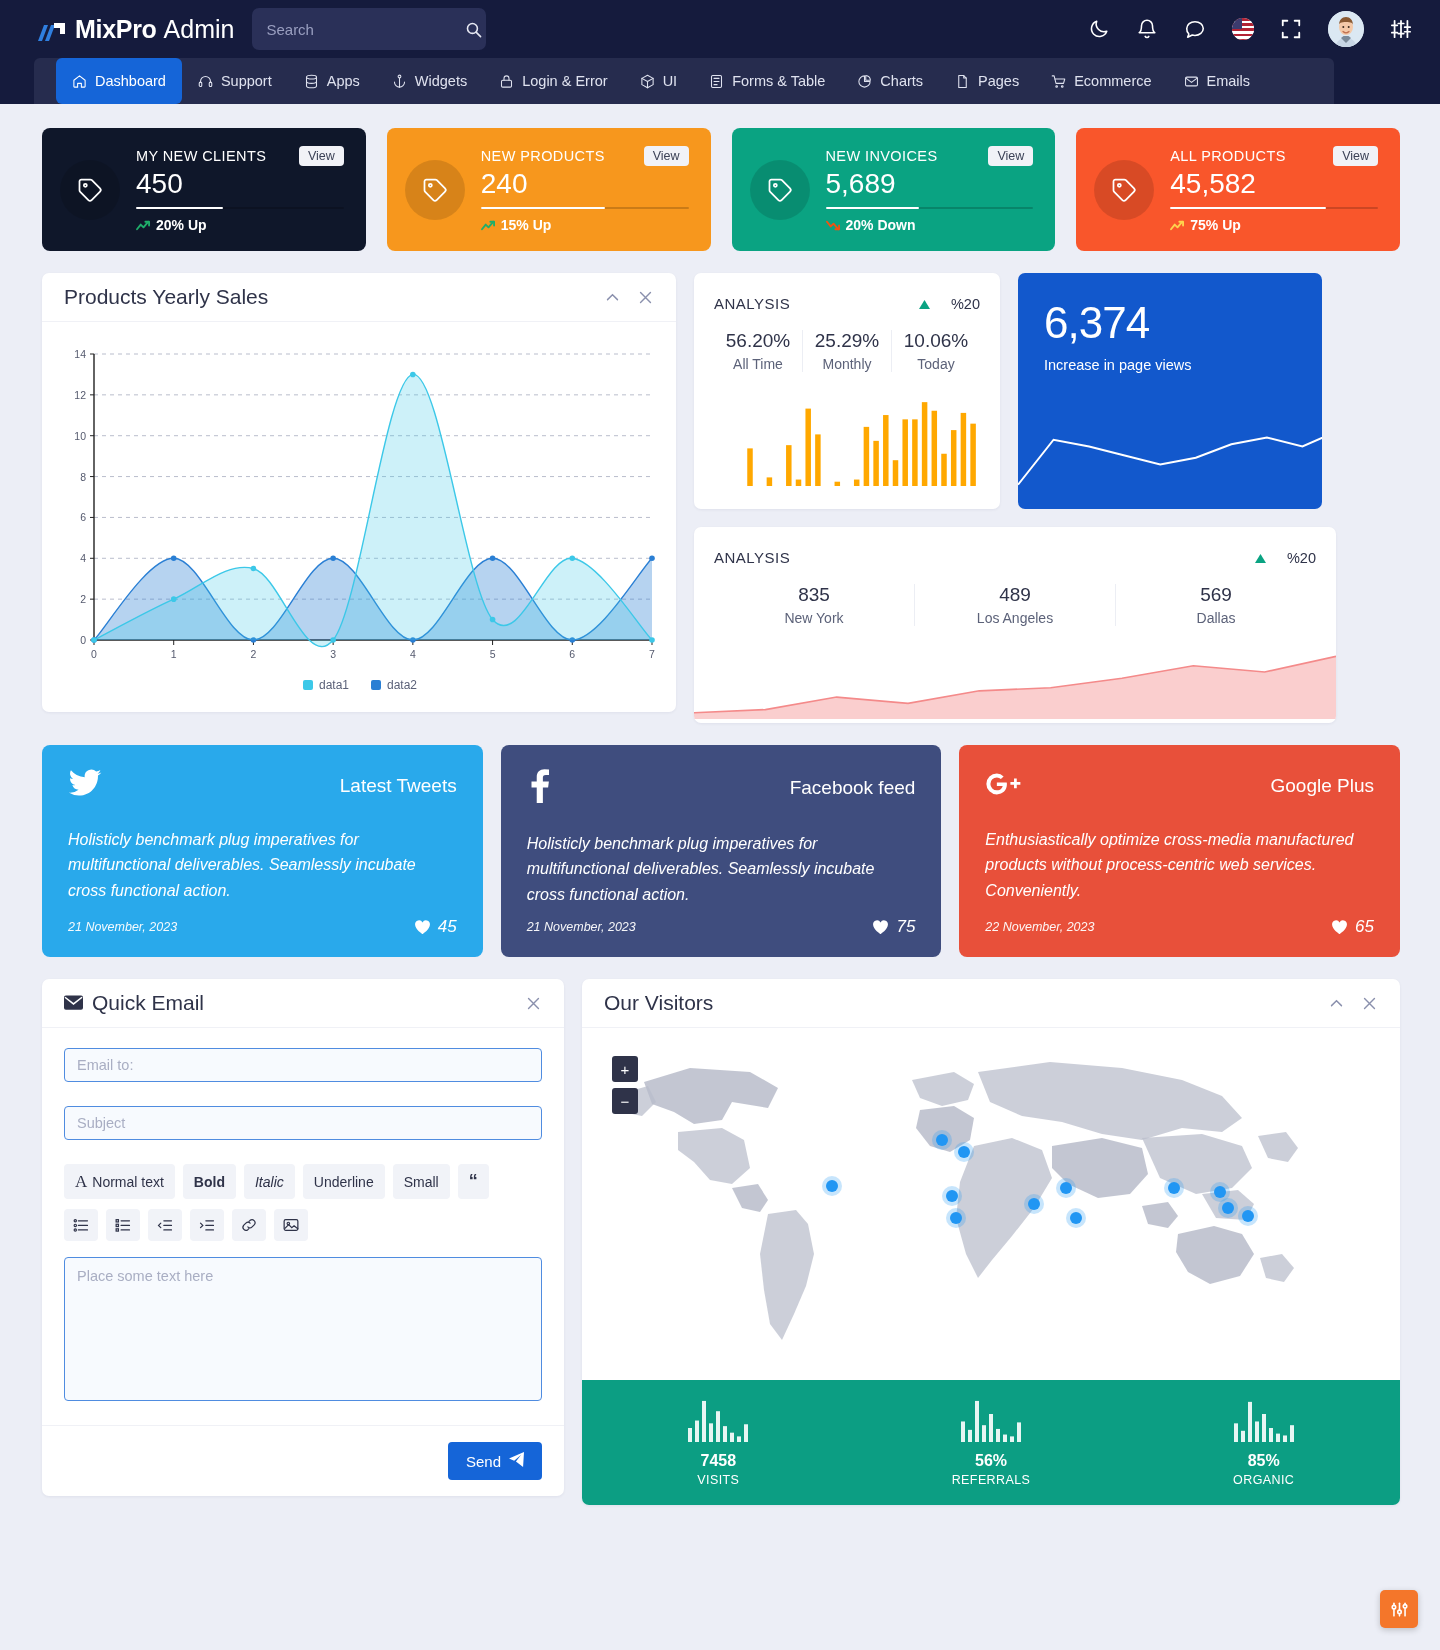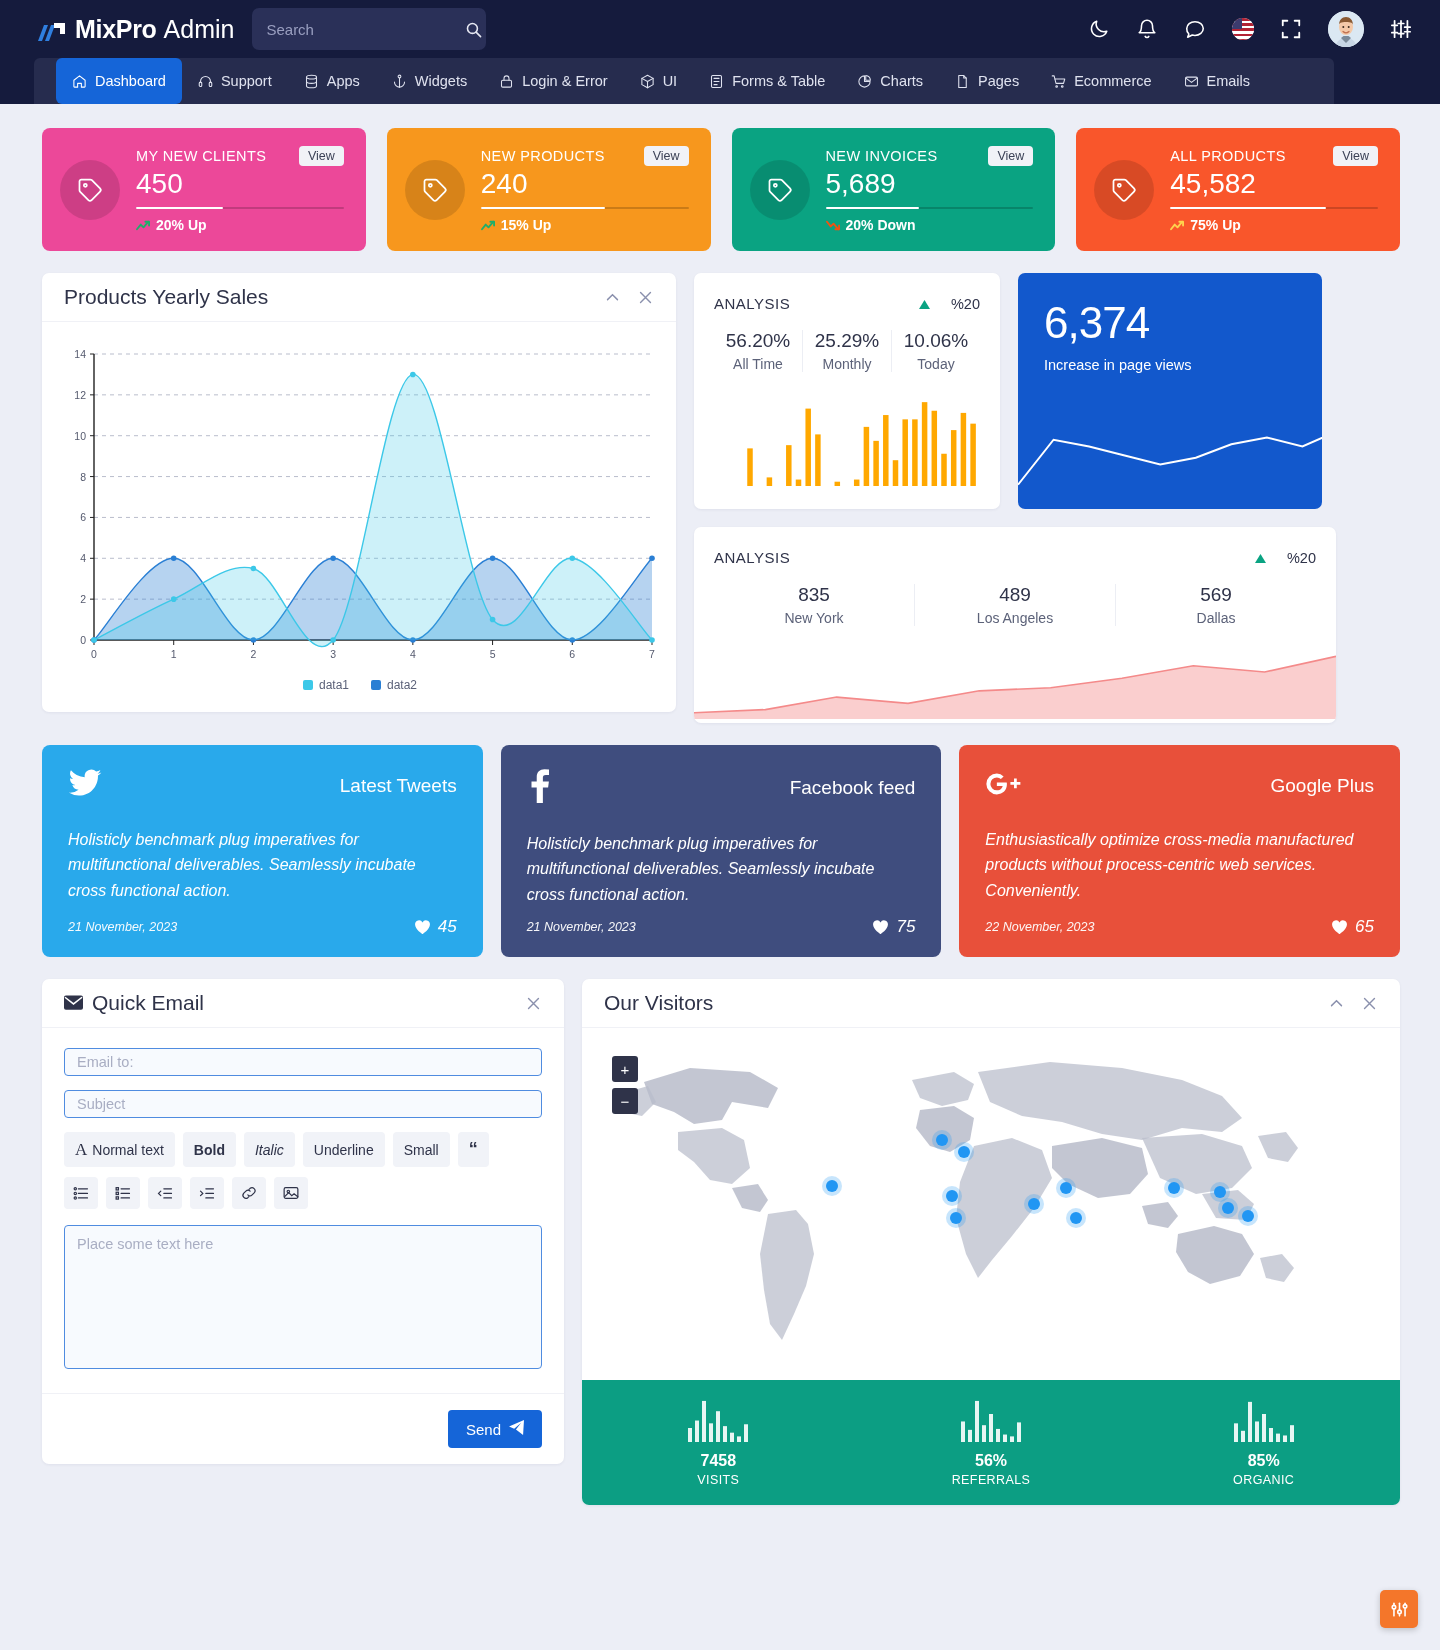--- a/index.html
+++ b/index.html
@@ -156,23 +156,23 @@
   .soc-foot { display: flex; align-items: center; justify-content: space-between; }
   .soc-date { font-size: 12.5px; font-style: italic; opacity: .95; }
   .soc-likes { font-size: 17px; font-style: italic; display: flex; align-items: center; gap: 7px; }
 
   
   .bottom-row { display: flex; gap: 18px; margin-top: 22px; align-items: flex-start; }
   .email-card { width: 522px; }
   .email-title { font-size: 21px; font-weight: 500; display: flex; align-items: center; gap: 9px; }
   .email-body { padding: 20px 22px 0; }
   .fld {
-    width: 100%; height: 28px; border: 1px solid #4f8ce0; border-radius: 4px;
+    width: 100%; height: 34px; border: 1px solid #4f8ce0; border-radius: 4px;
     background: #f7fafe; padding: 0 12px; font-size: 14.5px; color: #2f3349;
-    outline: none; font-family: inherit; margin-bottom: 14px;
+    outline: none; font-family: inherit; margin-bottom: 24px;
   }
   .fld::placeholder { color: #a9aec3; }
   .tb-row { display: flex; gap: 8px; margin-bottom: 10px; flex-wrap: wrap; }
   .tb-btn {
     background: #f1f3f8; border: 0; border-radius: 4px; padding: 7px 11px;
     font-size: 14px; color: #2f3349; cursor: pointer; font-family: inherit;
     display: flex; align-items: center; gap: 5px; min-height: 32px;
   }
   .tb-icon-btn { width: 34px; padding: 0; justify-content: center; }
   .ta {
@@ -393,21 +393,21 @@
           </svg>
         </span>
         <span>Emails</span>
       </div>
     </div>
 </div>
 
 <div class="page">
 
   <div class="stat-row" id="stat-row">
-      <div class="stat-card" style="background: #ec4899;">
+      <div class="stat-card" style="background: #0f172a;">
         <div class="stat-ic">
           <svg width="28" height="28" viewBox="0 0 24 24" fill="none" stroke="#fff" stroke-width="1.5" stroke-linejoin="round">
             <path d="M20.6 13.4l-7.2 7.2a2 2 0 0 1-2.8 0l-7-7A2 2 0 0 1 3 12.2V4.6A1.6 1.6 0 0 1 4.6 3h7.6a2 2 0 0 1 1.4.6l7 7a2 2 0 0 1 0 2.8z"></path>
             <circle cx="8" cy="8" r="1.3"></circle>
           </svg>
         </div>
         <div class="stat-body">
           <div class="stat-top">
             <div class="stat-title">MY NEW CLIENTS</div>
             <button class="view-btn">View</button>

